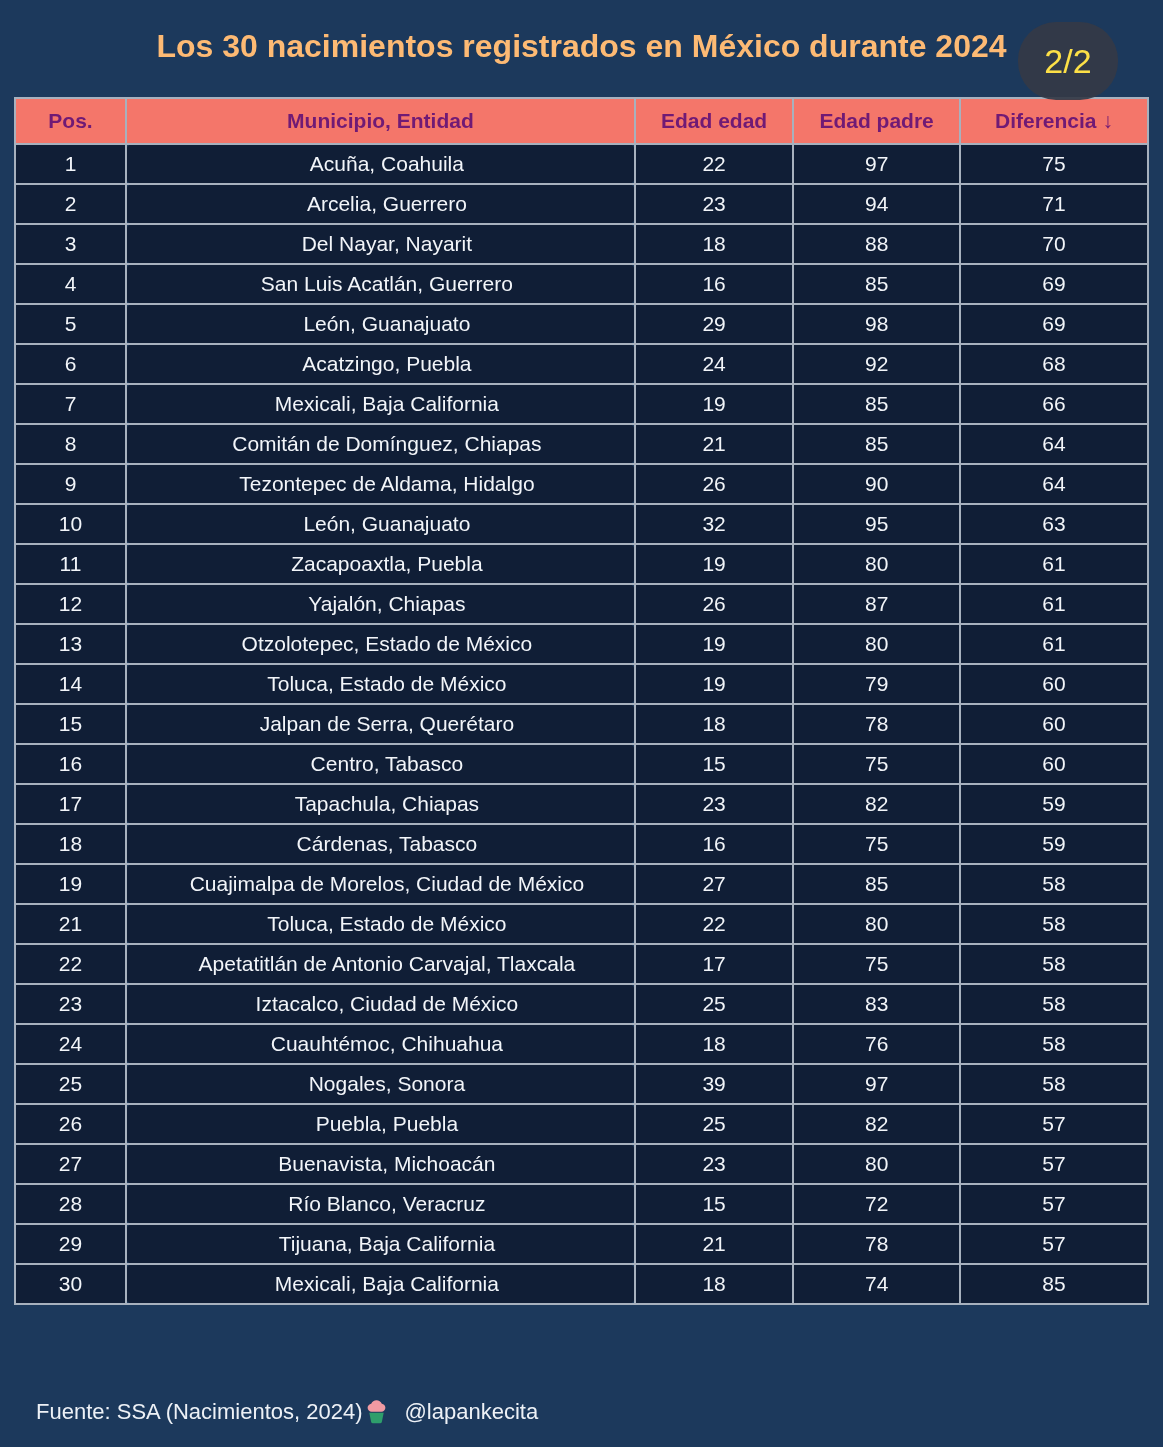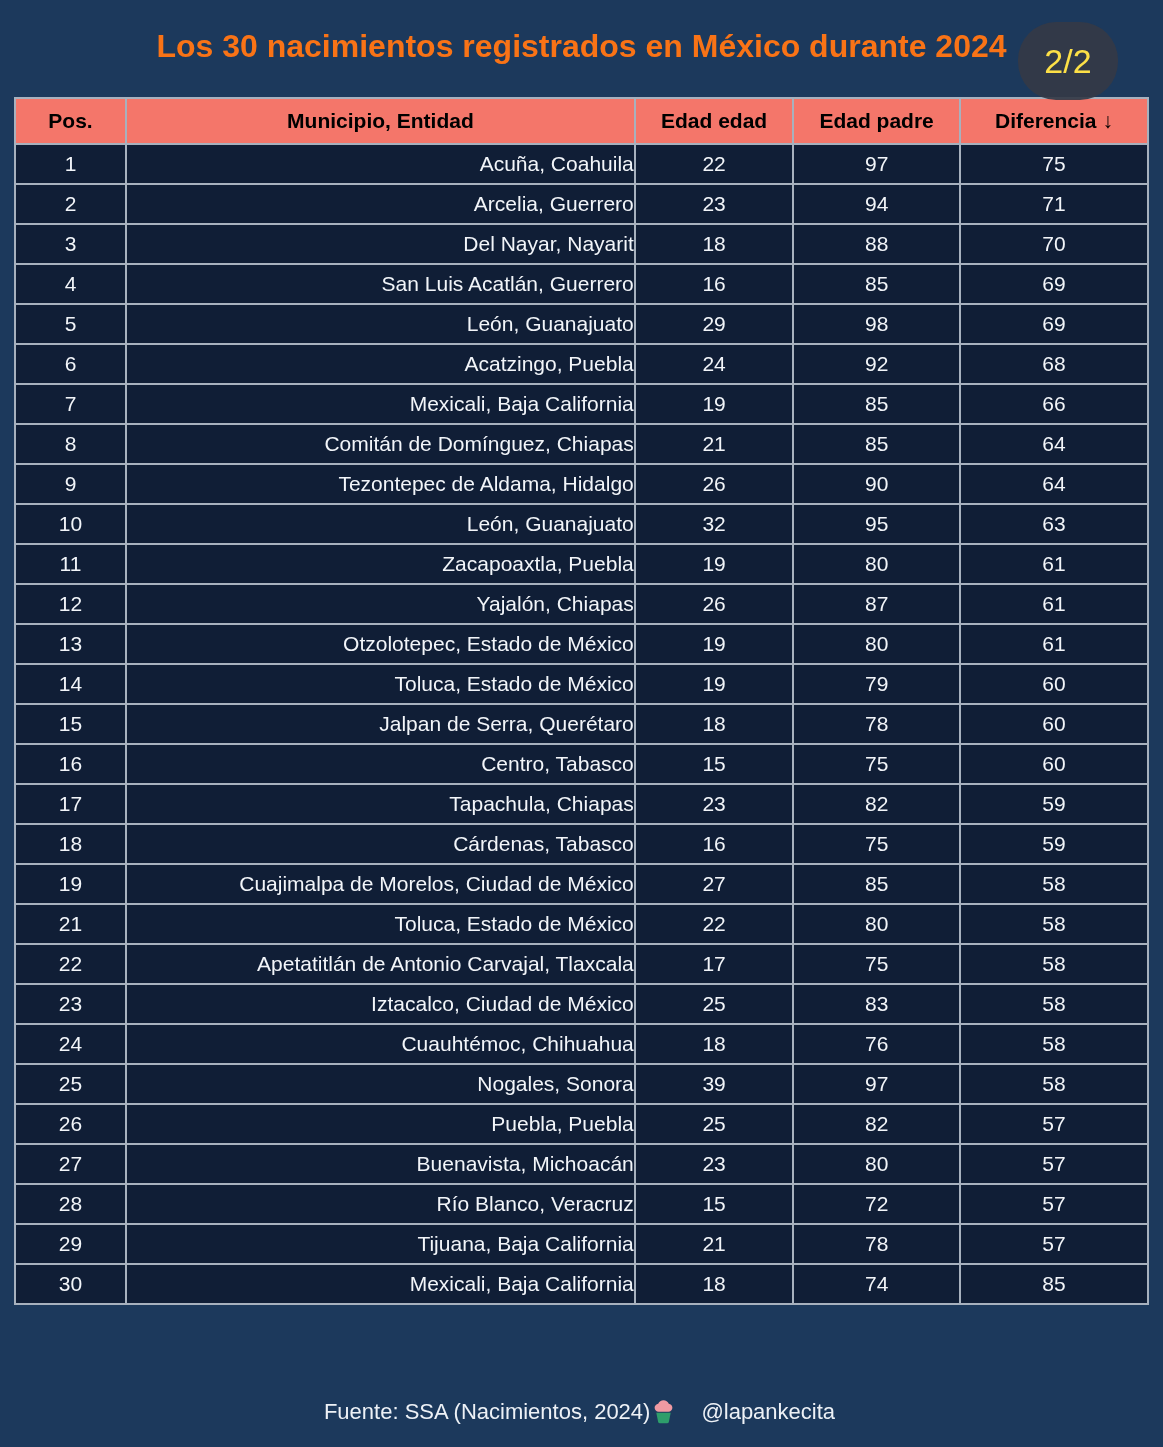--- a/index.html
+++ b/index.html
@@ -10,21 +10,21 @@
     position:relative;
     overflow:hidden;
     color:#EEF2F7;
   }
   .title-wrap {
     padding-top:24px;
     text-align:center;
     font-size:32px;
     font-weight:bold;
     line-height:44px;
-    color:#f97316;
+    color:#fdba74;
     position:relative;
     z-index:1;
   }
   .page-badge {
     position:absolute;
     top:22px;
     right:45px;
     width:100px;
     height:78px;
     border-radius:38px;
@@ -49,50 +49,51 @@
   col.c-dif   { width:16.6%; }
   th, td {
     border:2px solid #A7B1BE;
     text-align:center;
     vertical-align:middle;
     white-space:nowrap;
     overflow:hidden;
   }
   thead th {
     background:#F4766A;
-    color:#000000;
+    color:#701a75;
     font-size:21px;
     font-weight:bold;
     height:46px;
   }
   tbody td {
     background:#101E36;
     color:#F2F5F9;
     font-size:21px;
     height:40px;
   }
   tbody td.left {
-    text-align:right;
+    text-align:center;
     padding-left:13px;
+    border-radius:7px;
   }
   .footer {
     position:absolute;
     left:36px;
     right:40px;
     top:1398px;
     display:flex;
-    justify-content:center;
+    justify-content:flex-start;
     align-items:center;
     font-size:22px;
     color:#EDF1F6;
   }
   .attribution {
     display:flex;
     align-items:center;
-    gap:24px;
+    gap:15px;
   }
   .cupcake { width:27px; height:27px; display:inline-block; }
 </style>
 </head>
 <body>
 
 <div class="title-wrap">
   <div>Los 30 nacimientos registrados en México durante 2024</div>
 </div>
 

